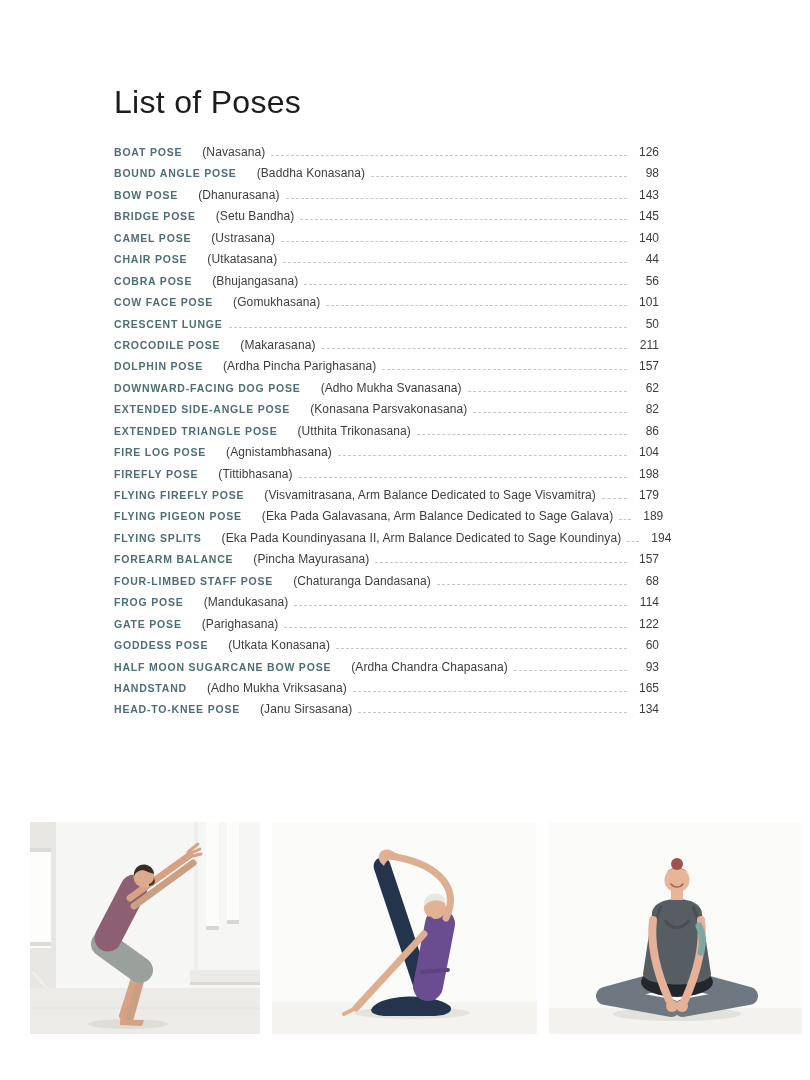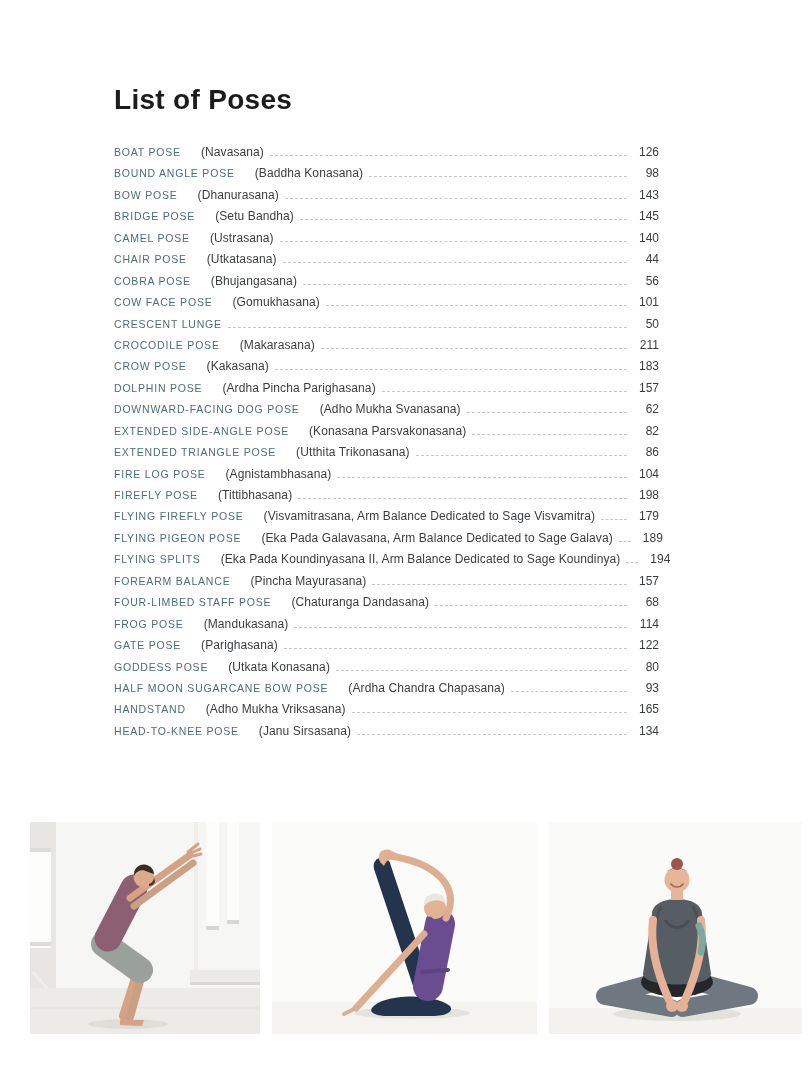--- a/index.html
+++ b/index.html
@@ -9,31 +9,31 @@
     --title:#1c1c1c;
   }
   html,body{margin:0;padding:0;background:#ffffff;}
   body{
     width:810px;height:1080px;position:relative;overflow:hidden;
     font-family:"Liberation Sans", sans-serif;
     -webkit-font-smoothing:antialiased;
   }
   .page-title{
     position:absolute;left:114px;top:84px;margin:0;
-    font-size:28px;font-weight:bold;letter-spacing:.3px;color:var(--title);
+    font-size:32px;font-weight:normal;letter-spacing:.3px;color:var(--title);
   }
   .toc{
     position:absolute;left:114px;top:134px;width:545px;
     display:flex;flex-direction:column;
   }
   .toc-row{
     display:flex;align-items:baseline;height:21.45px;white-space:nowrap;
   }
   .pose{
-    font-size:10.5px;font-weight:normal;letter-spacing:.8px;color:var(--accent);
+    font-size:10.5px;font-weight:bold;letter-spacing:.8px;color:var(--accent);
   }
   .sanskrit{
     font-size:12px;color:var(--body);margin-left:20px;letter-spacing:.1px;
   }
   .sanskrit:empty{margin-left:0;}
   .leader{
     flex:1;height:4px;border-bottom:1px dashed var(--leader);margin:0 6px;min-width:12px;
   }
   .num{
     font-size:12px;color:var(--body);min-width:26px;text-align:right;margin-top:11px;
@@ -118,26 +118,20 @@
     <span class="num">50</span>
   </div>
 
   <div class="toc-row">
     <span class="pose">CROCODILE POSE</span>
     <span class="sanskrit">(Makarasana)</span>
     <span class="leader"></span>
     <span class="num">211</span>
   </div>
 
-  <div class="toc-row">
-    <span class="pose">CROW POSE</span>
-    <span class="sanskrit">(Kakasana)</span>
-    <span class="leader"></span>
-    <span class="num">183</span>
-  </div>
 
   <div class="toc-row">
     <span class="pose">DOLPHIN POSE</span>
     <span class="sanskrit">(Ardha Pincha Parighasana)</span>
     <span class="leader"></span>
     <span class="num">157</span>
   </div>
 
   <div class="toc-row">
     <span class="pose">DOWNWARD-FACING DOG POSE</span>
@@ -220,21 +214,21 @@
     <span class="pose">GATE POSE</span>
     <span class="sanskrit">(Parighasana)</span>
     <span class="leader"></span>
     <span class="num">122</span>
   </div>
 
   <div class="toc-row">
     <span class="pose">GODDESS POSE</span>
     <span class="sanskrit">(Utkata Konasana)</span>
     <span class="leader"></span>
-    <span class="num">80</span>
+    <span class="num">60</span>
   </div>
 
 
   <div class="toc-row">
     <span class="pose">HALF MOON SUGARCANE BOW POSE</span>
     <span class="sanskrit">(Ardha Chandra Chapasana)</span>
     <span class="leader"></span>
     <span class="num">93</span>
   </div>
 

